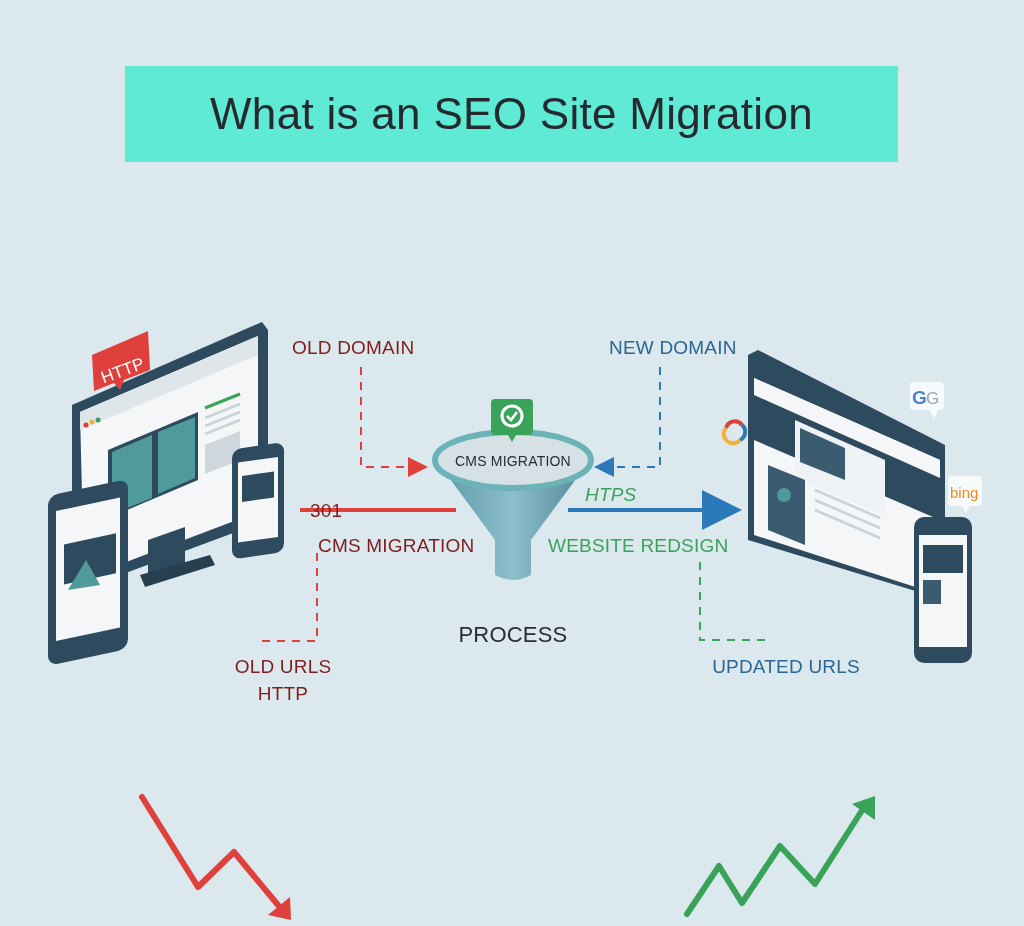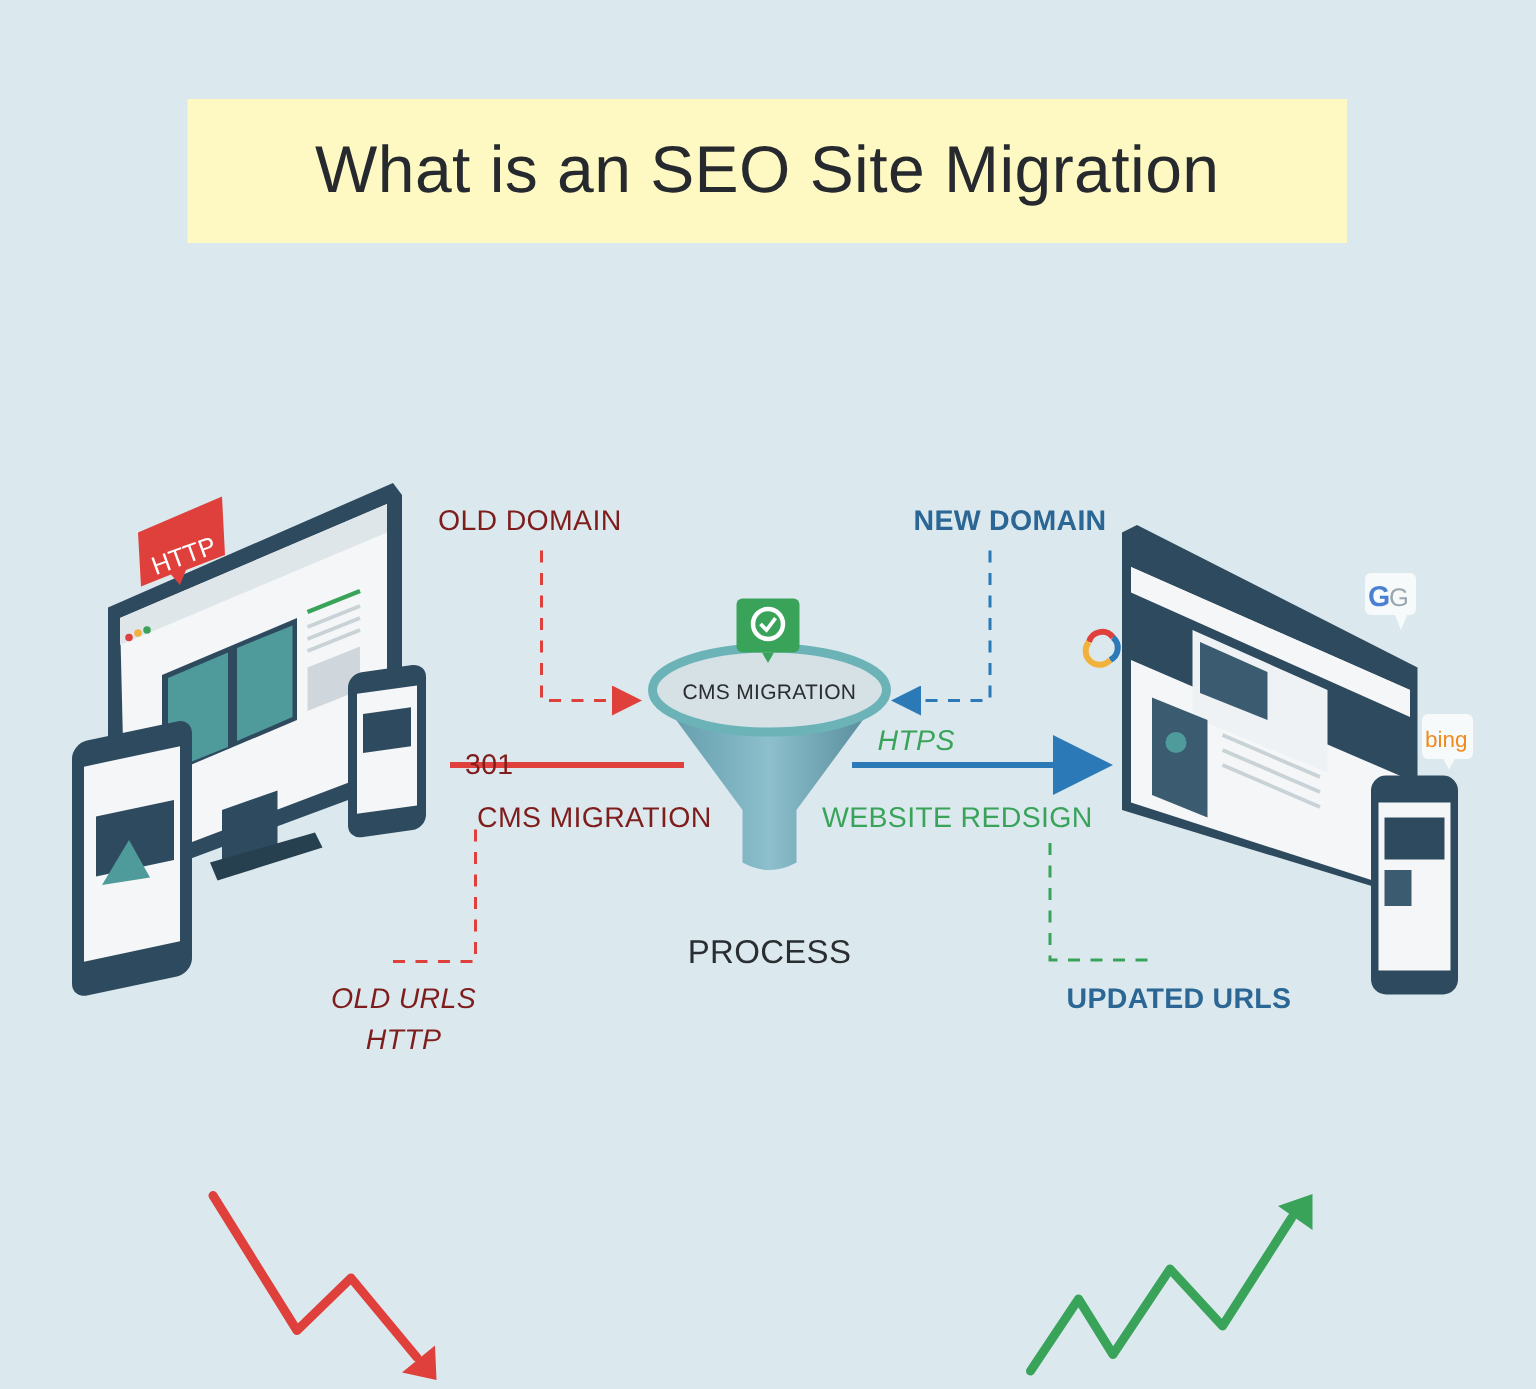--- a/index.html
+++ b/index.html
@@ -1,21 +1,21 @@
 <!DOCTYPE html>
 <html><head>
 <meta charset="utf-8">
 <style>
   html,body{margin:0;padding:0;}
   body{width:1024px;height:926px;background:#dbe9ee;position:relative;overflow:hidden;font-family:"Liberation Sans",sans-serif;}
-  .title-box{position:absolute;left:125px;top:66px;width:773px;height:96px;background:#fef9c3;display:flex;align-items:center;justify-content:center;}
+  .title-box{position:absolute;left:125px;top:66px;width:773px;height:96px;background:#5eead4;display:flex;align-items:center;justify-content:center;}
   .title{font-size:44px;color:#262a2e;letter-spacing:0.3px;}
   .lbl{position:absolute;font-size:19px;letter-spacing:0.2px;white-space:nowrap;}
   .red{color:#7f1d1d;}
-  .blue{color:#2b6694;font-weight:bold;}
+  .blue{color:#2b6694;}
   .green{color:#3aa35a;}
   .dark{color:#2a2d31;}
   .center{text-align:center;}
   svg.layer{position:absolute;left:0;top:0;}
 </style>
 </head>
 <body>
 
 <div class="title-box">
   <span class="title">What is an SEO Site Migration</span>
@@ -131,21 +131,21 @@
   </g>
   <g>
     <polyline points="687,914 719,866 742,903 780,846 815,884 861,812" fill="none" stroke="#3aa35a" stroke-width="6" stroke-linejoin="round" stroke-linecap="round"></polyline>
     <polygon points="852,804 875,796 875,820" fill="#3aa35a"></polygon>
   </g>
 </svg>
 
 <div class="lbl red" style="left:292px;top:337px;">OLD DOMAIN</div>
 <div class="lbl red" style="left:310px;top:500px;text-align:center;">301</div>
 <div class="lbl red" style="left:318px;top:535px;">CMS MIGRATION</div>
-<div class="lbl red center" style="left:214px;top:653px;width:110px;line-height:27px;font-style:italic;">
+<div class="lbl red center" style="left:228px;top:653px;width:110px;line-height:27px;">
   <div>OLD URLS</div>
   <div>HTTP</div>
 </div>
 
 <div class="lbl dark" style="left:455px;top:453px;font-size:14px;">CMS MIGRATION</div>
 <div class="lbl dark center" style="left:438px;top:621px;width:150px;font-size:22px;line-height:28px;">
   <div>PROCESS</div>
 </div>
 
 <div class="lbl blue" style="left:609px;top:337px;">NEW DOMAIN</div>

